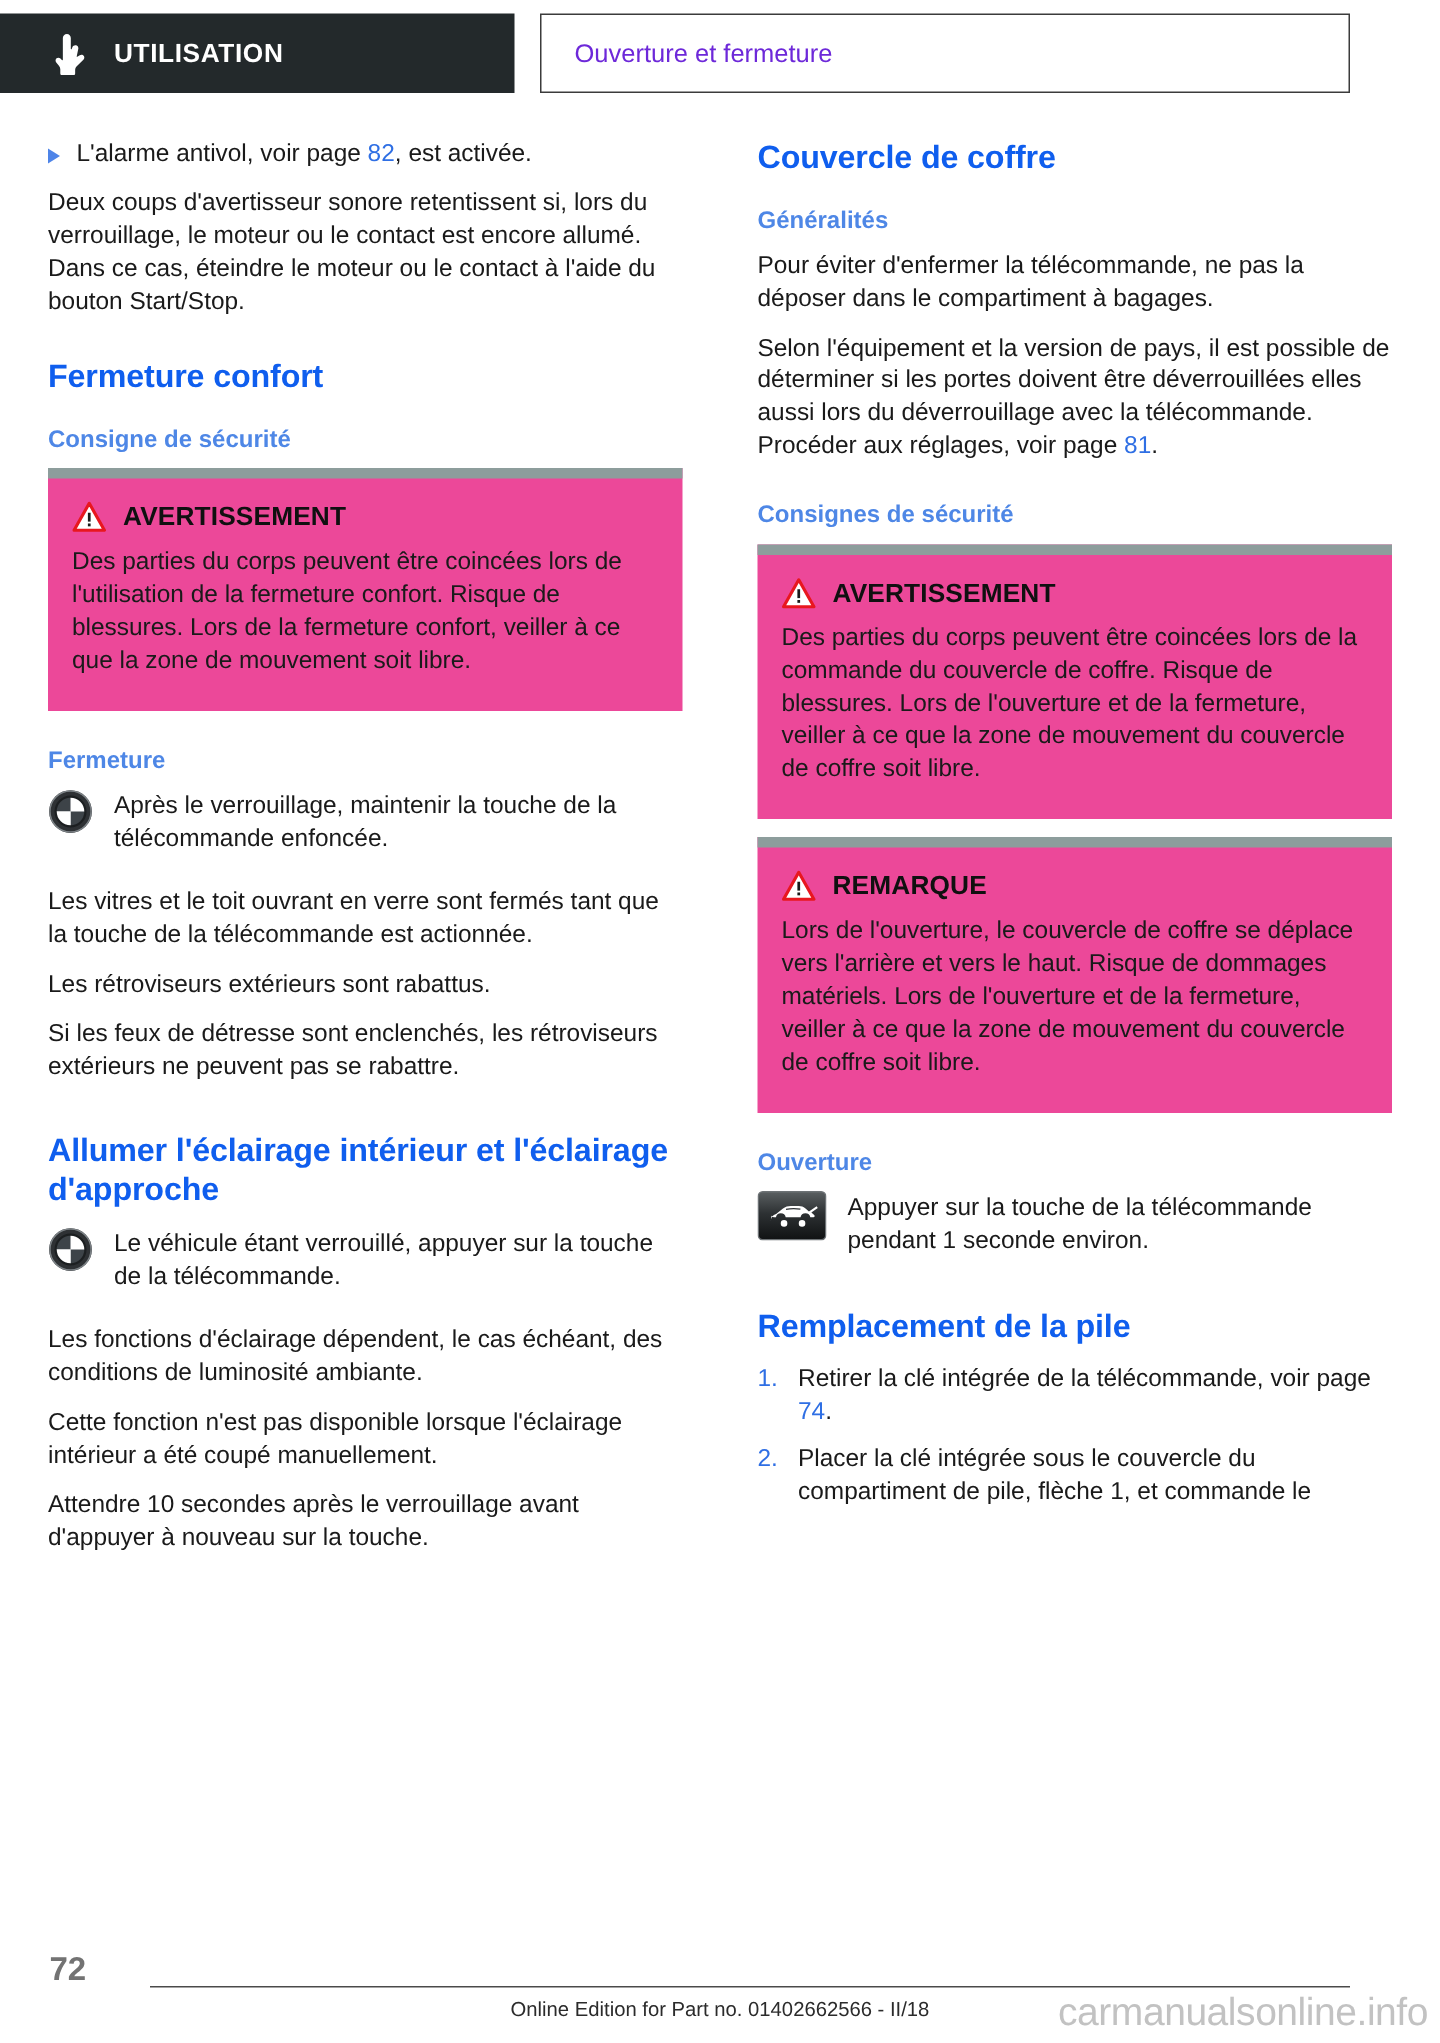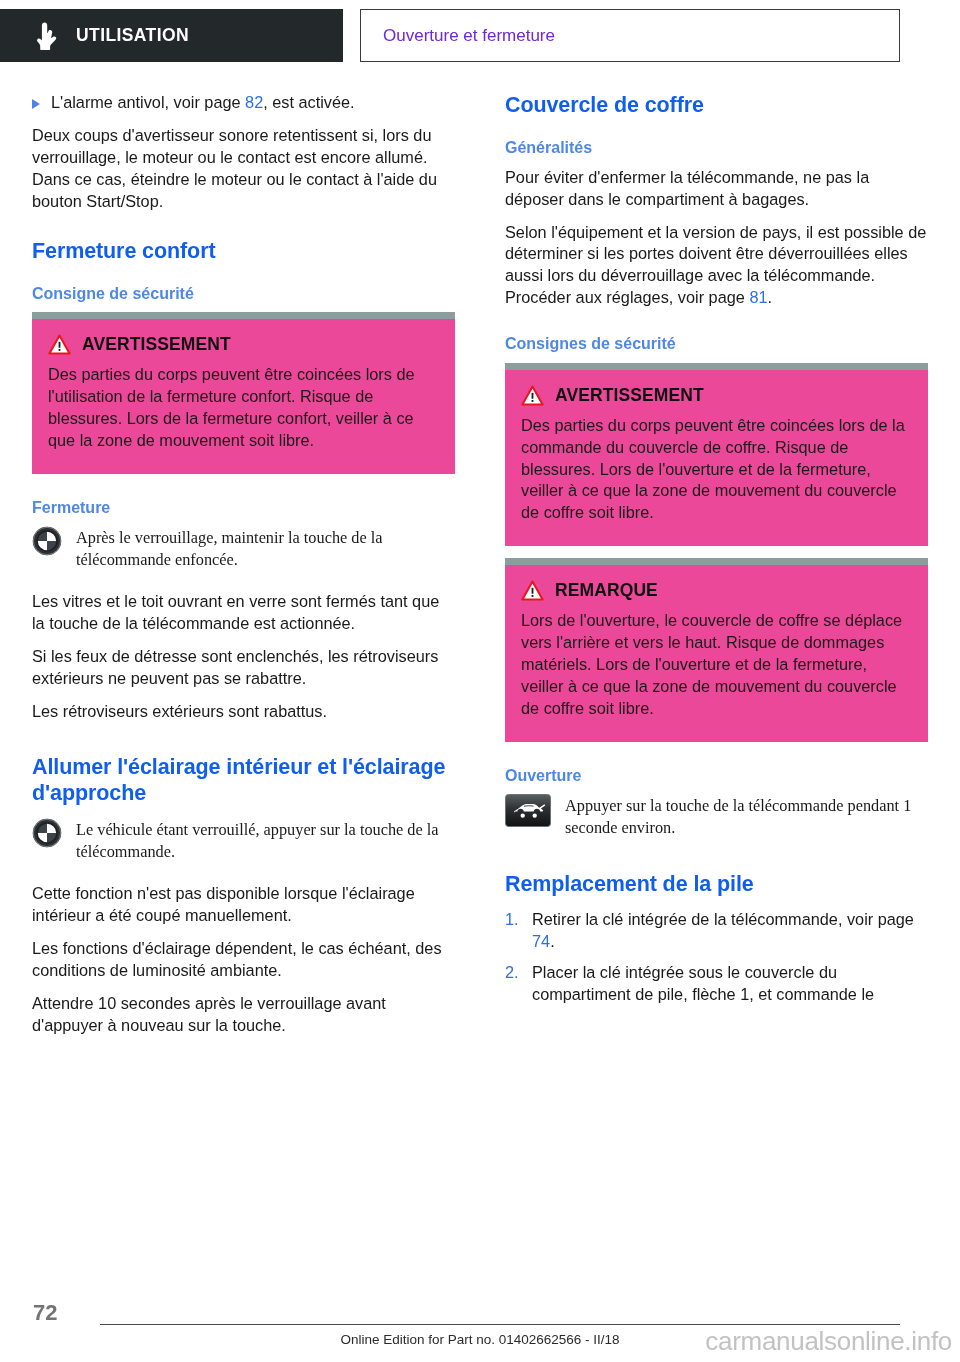--- a/index.html
+++ b/index.html
@@ -135,21 +135,20 @@
     line-height: 1.345;
     color: #1a1a1a;
   }
 
   
   .icon-step {
     display: flex;
     align-items: flex-start;
     gap: 14px;
     margin-bottom: 12px;
-    font-family: Liberation Serif, serif;
   }
   .icon-step .istep-text {
     font-size: 16.3px;
     line-height: 1.345;
     padding-top: 1px;
   }
   .bmw-logo { flex: 0 0 auto; width: 30px; height: 30px; display:block; }
   .car-icon  { flex: 0 0 auto; width: 46px; height: 33px; display:block; }
 
   
@@ -266,43 +265,43 @@
         <path d="M16 5.6 A10.4 10.4 0 0 0 5.6 16 L16 16 Z" fill="#3d4348"></path>
         <path d="M16 26.4 A10.4 10.4 0 0 0 26.4 16 L16 16 Z" fill="#3d4348"></path>
         <path d="M16 26.4 A10.4 10.4 0 0 1 5.6 16 L16 16 Z" fill="#ffffff"></path>
         <circle cx="16" cy="16" r="10.6" fill="none" stroke="#1c1f21" stroke-width="1.6"></circle>
       </svg>
       <span class="istep-text">Après le verrouillage, maintenir la touche de la télécommande enfoncée.</span>
     </div>
 
     <div class="spacer-sm"></div>
     <p class="body">Les vitres et le toit ouvrant en verre sont fermés tant que la touche de la télécommande est actionnée.</p>
+    <p class="body">Les rétroviseurs extérieurs sont rabattus.</p>
     <p class="body">Si les feux de détresse sont enclenchés, les rétroviseurs extérieurs ne peuvent pas se rabattre.</p>
-    <p class="body">Les rétroviseurs extérieurs sont rabattus.</p>
 
     <div class="spacer-lg"></div>
     <h1 class="h1">Allumer l'éclairage intérieur et l'éclairage d'approche</h1>
 
     <div class="icon-step">
       <svg class="bmw-logo" viewBox="0 0 32 32">
         <circle cx="16" cy="16" r="15.2" fill="#2e3134"></circle>
         <circle cx="16" cy="16" r="14.6" fill="none" stroke="#7d8387" stroke-width="1"></circle>
         <circle cx="16" cy="16" r="10.4" fill="#ffffff"></circle>
         <path d="M16 5.6 A10.4 10.4 0 0 1 26.4 16 L16 16 Z" fill="#ffffff"></path>
         <path d="M16 5.6 A10.4 10.4 0 0 0 5.6 16 L16 16 Z" fill="#3d4348"></path>
         <path d="M16 26.4 A10.4 10.4 0 0 0 26.4 16 L16 16 Z" fill="#3d4348"></path>
         <path d="M16 26.4 A10.4 10.4 0 0 1 5.6 16 L16 16 Z" fill="#ffffff"></path>
         <circle cx="16" cy="16" r="10.6" fill="none" stroke="#1c1f21" stroke-width="1.6"></circle>
       </svg>
       <span class="istep-text">Le véhicule étant verrouillé, appuyer sur la touche de la télécommande.</span>
     </div>
 
     <div class="spacer-sm"></div>
+    <p class="body">Les fonctions d'éclairage dépendent, le cas échéant, des conditions de luminosité ambiante.</p>
     <p class="body">Cette fonction n'est pas disponible lorsque l'éclairage intérieur a été coupé manuellement.</p>
-    <p class="body">Les fonctions d'éclairage dépendent, le cas échéant, des conditions de luminosité ambiante.</p>
     <p class="body">Attendre 10 secondes après le verrouillage avant d'appuyer à nouveau sur la touche.</p>
   </div>
 
   <div class="col">
 
     <h1 class="h1">Couvercle de coffre</h1>
     <div class="spacer-sm"></div>
     <h2 class="h2">Généralités</h2>
 
     <p class="body">Pour éviter d'enfermer la télécommande, ne pas la déposer dans le compartiment à bagages.</p>

